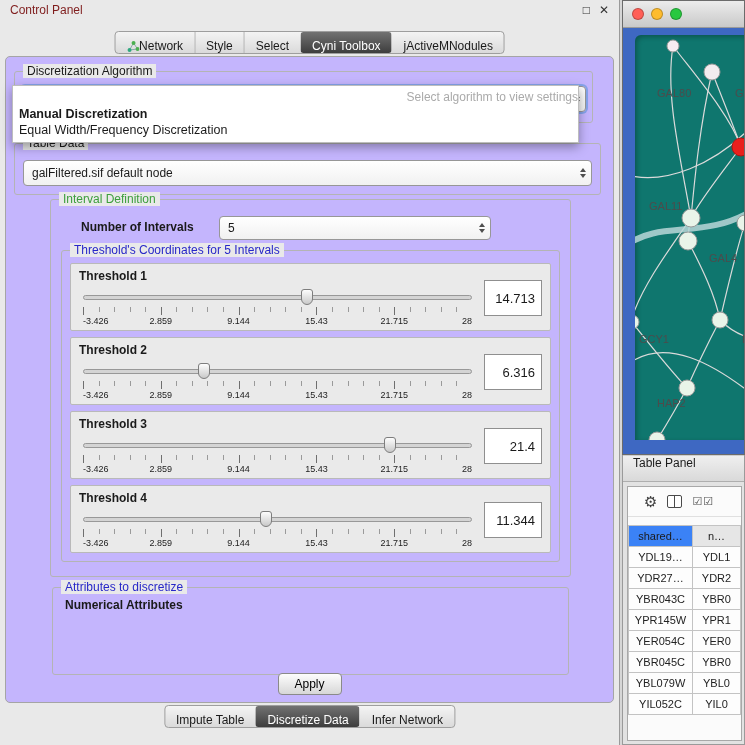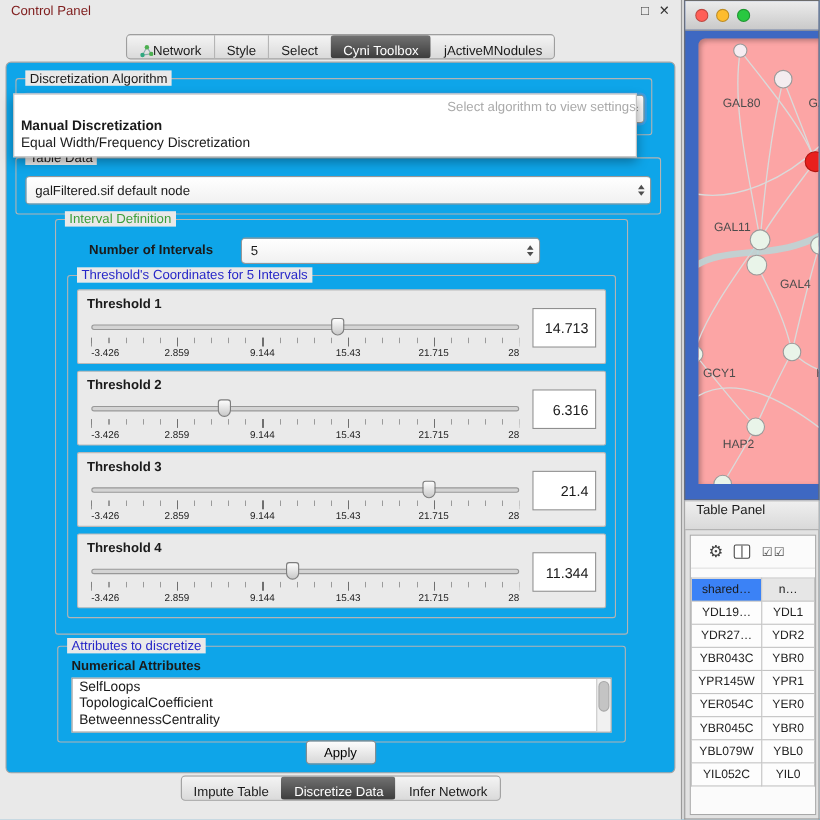--- a/index.html
+++ b/index.html
@@ -14,21 +14,21 @@
 .win-icons span{cursor:default}
 .close-glyph{font-weight:bold}
 
 .cp-tabbar{position:absolute;top:31px;left:50%;transform:translateX(-50%);display:flex;height:23px;
   border:1px solid #9e9e9e;border-radius:4px;background:linear-gradient(#f4f4f4,#dadada);align-items:stretch;z-index:5}
 .tab{display:flex;align-items:flex-end;gap:0;padding:0 11px;border-left:1px solid #b5b5b5;white-space:nowrap;cursor:default}
 .tab:first-child{border-left:none}
 .tab.selected{background:linear-gradient(#727272,#3d3d3d);color:#fff;border-radius:3px;border-left-color:transparent}
 .tab.selected + .tab{border-left-color:transparent}
 
-.cp-main{position:absolute;left:5px;top:56px;width:609px;height:647px;border:1px solid #a5a5a5;border-radius:5px;background:#0ea5e9}
+.cp-main{position:absolute;left:5px;top:56px;width:609px;height:647px;border:1px solid #a5a5a5;border-radius:5px;background:#c4b5fd}
 
 .group{position:absolute;border:1px solid #b4b4b4;border-radius:3px}
 .group-title{position:absolute;top:-8px;left:8px;background:#e9e9e9;padding:0 4px;font-size:12px;white-space:nowrap}
 .t-green{color:#3c9e3c}
 .t-blue{color:#2727c8}
 
 .combo{position:absolute;display:flex;align-items:center;background:linear-gradient(#ffffff,#f1f1f1);
   border:1px solid #979797;border-radius:4px;padding:0 5px 0 8px;font-size:12px;cursor:default}
 .combo-text{overflow:hidden;white-space:nowrap}
 .spinner{margin-left:auto;display:flex;flex-direction:column;align-items:center}
@@ -88,21 +88,21 @@
 
 .cp-bottombar{position:absolute;top:705px;left:50%;transform:translateX(-50%);display:flex;height:23px;
   border:1px solid #9e9e9e;border-radius:4px;background:linear-gradient(#f4f4f4,#dadada);align-items:stretch}
 
 
 .network-window{position:absolute;left:622px;top:0;width:123px;height:455px;background:#3e68c2;border:1px solid #6b6b6b}
 .nw-titlebar{height:27px;background:linear-gradient(#ececec,#c9c9c9);border-bottom:1px solid #9a9a9a;
   display:flex;align-items:center;padding-left:9px;gap:7px}
 .tl-dot{width:12px;height:12px;border-radius:50%;display:inline-block;border:1px solid rgba(0,0,0,.25)}
 .tl-red{background:#ff5f57}.tl-yellow{background:#febc2e}.tl-green{background:#28c840}
-.nw-canvas{position:absolute;left:12px;top:34px;right:0;bottom:14px;background:#fca5a5;border-radius:6px 0 0 0;
+.nw-canvas{position:absolute;left:12px;top:34px;right:0;bottom:14px;background:#0f766e;border-radius:6px 0 0 0;
   box-shadow:inset 2px 2px 5px rgba(0,0,0,.28);overflow:hidden}
 .net-label{font-size:11px;fill:#4c4c4c;font-family:"Liberation Sans","DejaVu Sans",sans-serif}
 
 
 .table-panel{position:absolute;left:622px;top:455px;width:123px;height:290px;background:#e2e2e2;border:1px solid #9a9a9a;border-top:none}
 .tp-header{height:27px;display:flex;align-items:flex-start;padding-left:10px;font-size:12px;
   background:linear-gradient(#efefef,#d9d9d9);border-bottom:1px solid #aeaeae;border-top:1px solid #cfcfcf}
 .tp-body{position:absolute;left:4px;right:2px;top:31px;bottom:3px;background:#fbfbfb;border:1px solid #a8a8a8;overflow:hidden}
 .tp-toolbar{height:30px;display:flex;align-items:center;gap:10px;padding-left:16px;border-bottom:1px solid #e0e0e0}
 .gear-glyph{font-size:15px;color:#3d3d3d;line-height:1}
@@ -275,28 +275,20 @@
           </div>
           <div class="value-box">11.344</div>
         </div>
 
       </div>
     </div>
 
     <div class="group attr-group">
       <span class="group-title t-blue">Attributes to discretize</span>
       <span class="attr-label">Numerical Attributes</span>
-      <div class="listbox">
-        <div class="list-item">SelfLoops</div>
-        <div class="list-item">TopologicalCoefficient</div>
-        <div class="list-item">BetweennessCentrality</div>
-        <div class="list-scrollbar">
-          <div class="list-scroll-thumb"></div>
-        </div>
-      </div>
     </div>
 
     <button class="apply-btn">Apply</button>
   </div>
 
   <div class="cp-bottombar">
     <div class="tab">
         <span>Impute Table</span>
       </div>
     <div class="tab selected">

